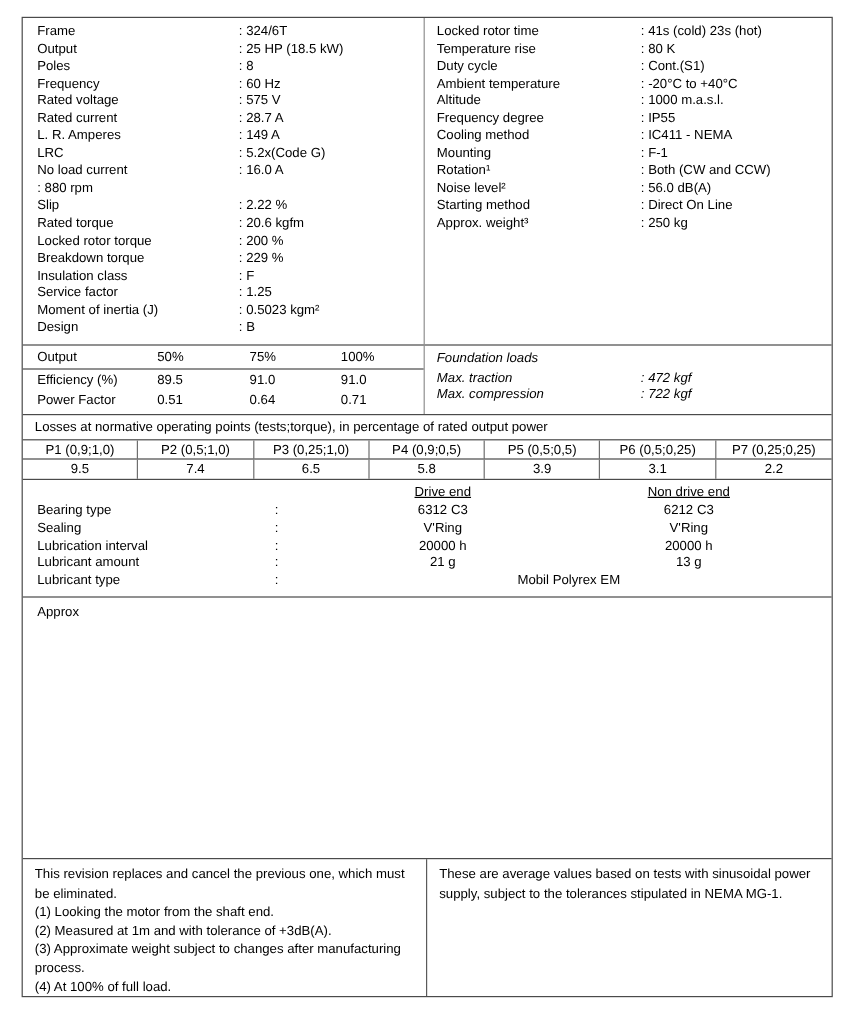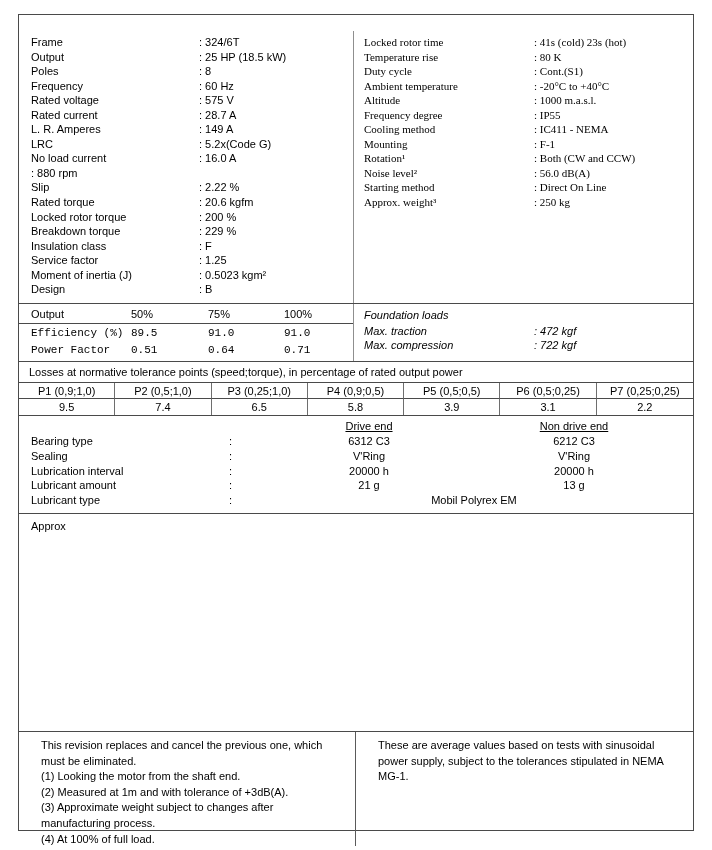--- a/index.html
+++ b/index.html
@@ -6,37 +6,37 @@
   html,body { background:#fff; }
   #canvas {
     position:relative; width:712px; height:850px; background:#fff;
     font-family:"Liberation Sans", sans-serif; font-size:11px; color:#000;
   }
   .sheet {
     position:absolute; left:18px; top:14px; width:676px; height:817px;
     border:1px solid #4a4a4a; background:#fff;
   }
   
-  .sec-specs { height:272px; display:flex;margin-top:16px; }
+  .sec-specs { height:272px; display:flex; }
   .specs-left  { width:335px; border-right:1px solid #8f8f8f; padding:4px 0 0 12px; }
-  .specs-right { flex:1; padding:4px 0 0 10px;font-family:Liberation Serif, serif; }
+  .specs-right { flex:1; padding:4px 0 0 10px; }
   .kv { display:flex; line-height:14.55px; white-space:nowrap; }
   .specs-left  .kv .k { width:168px; }
   .specs-right .kv .k { width:170px; }
   
   .sec-output { height:58px; display:flex; border-top:1px solid #4a4a4a; }
   .output-left { width:335px; border-right:1px solid #8f8f8f; }
   .output-head {
     height:20px; border-bottom:1px solid #4a4a4a;
     display:grid; grid-template-columns:100px 77px 76px 1fr;
     padding-left:12px; align-items:center;
   }
   .output-row {
     height:17px; display:grid; grid-template-columns:100px 77px 76px 1fr;
-    padding-left:12px; align-items:center;font-family:Liberation Mono, monospace;
+    padding-left:12px; align-items:center;
   }
   .output-right { flex:1; padding:4px 0 0 10px; line-height:15.5px;font-style:italic; }
   .output-right .kv .k { width:170px; }
   
   .sec-losses { height:54px; border-top:1px solid #4a4a4a; }
   .losses-title { height:21px; padding-left:10px; display:flex; align-items:center; border-bottom:1px solid #4a4a4a; }
   .losses-grid { display:grid; grid-template-columns:repeat(7,1fr); }
   .losses-grid .cell {
     height:16px; display:flex; align-items:center; justify-content:center;
     border-right:1px solid #6e6e6e;
@@ -52,21 +52,21 @@
   .brow .c { text-align:center; }
   .brow .span2 { grid-column:3 / 5; text-align:center; }
   .bhead { line-height:15px; }
   .bhead .c { text-decoration:underline; }
   
   .sec-notes { height:218px; border-top:1px solid #4a4a4a; padding:6px 12px; }
   
   .sec-footer { height:115px; border-top:1px solid #4a4a4a; display:flex; }
   .foot-left  { width:337px; border-right:1px solid #5a5a5a; padding:6px 10px; }
   .foot-right { flex:1; padding:6px 10px; }
-  .foot-text { line-height:15.6px; white-space:pre-line;margin-left:12px; }
+  .foot-text { line-height:15.6px; white-space:pre-line; }
 </style>
 </head>
 <body>
 
 <div id="canvas">
   <div class="sheet">
 
     <div class="sec-specs">
       <div class="specs-left">
         <div class="kv">
@@ -221,21 +221,21 @@
             <span class="v">: 472 kgf</span>
           </div>
         <div class="kv">
             <span class="k">Max. compression</span>
             <span class="v">: 722 kgf</span>
           </div>
       </div>
     </div>
 
     <div class="sec-losses">
-      <div class="losses-title">Losses at normative tolerance points (speed;torque), in percentage of rated output power</div>
+      <div class="losses-title">Losses at normative operating points (tests;torque), in percentage of rated output power</div>
       <div class="losses-grid hdr">
         <div class="cell">P1 (0,9;1,0)</div>
         <div class="cell">P2 (0,5;1,0)</div>
         <div class="cell">P3 (0,25;1,0)</div>
         <div class="cell">P4 (0,9;0,5)</div>
         <div class="cell">P5 (0,5;0,5)</div>
         <div class="cell">P6 (0,5;0,25)</div>
         <div class="cell">P7 (0,25;0,25)</div>
       </div>
       <div class="losses-grid">

